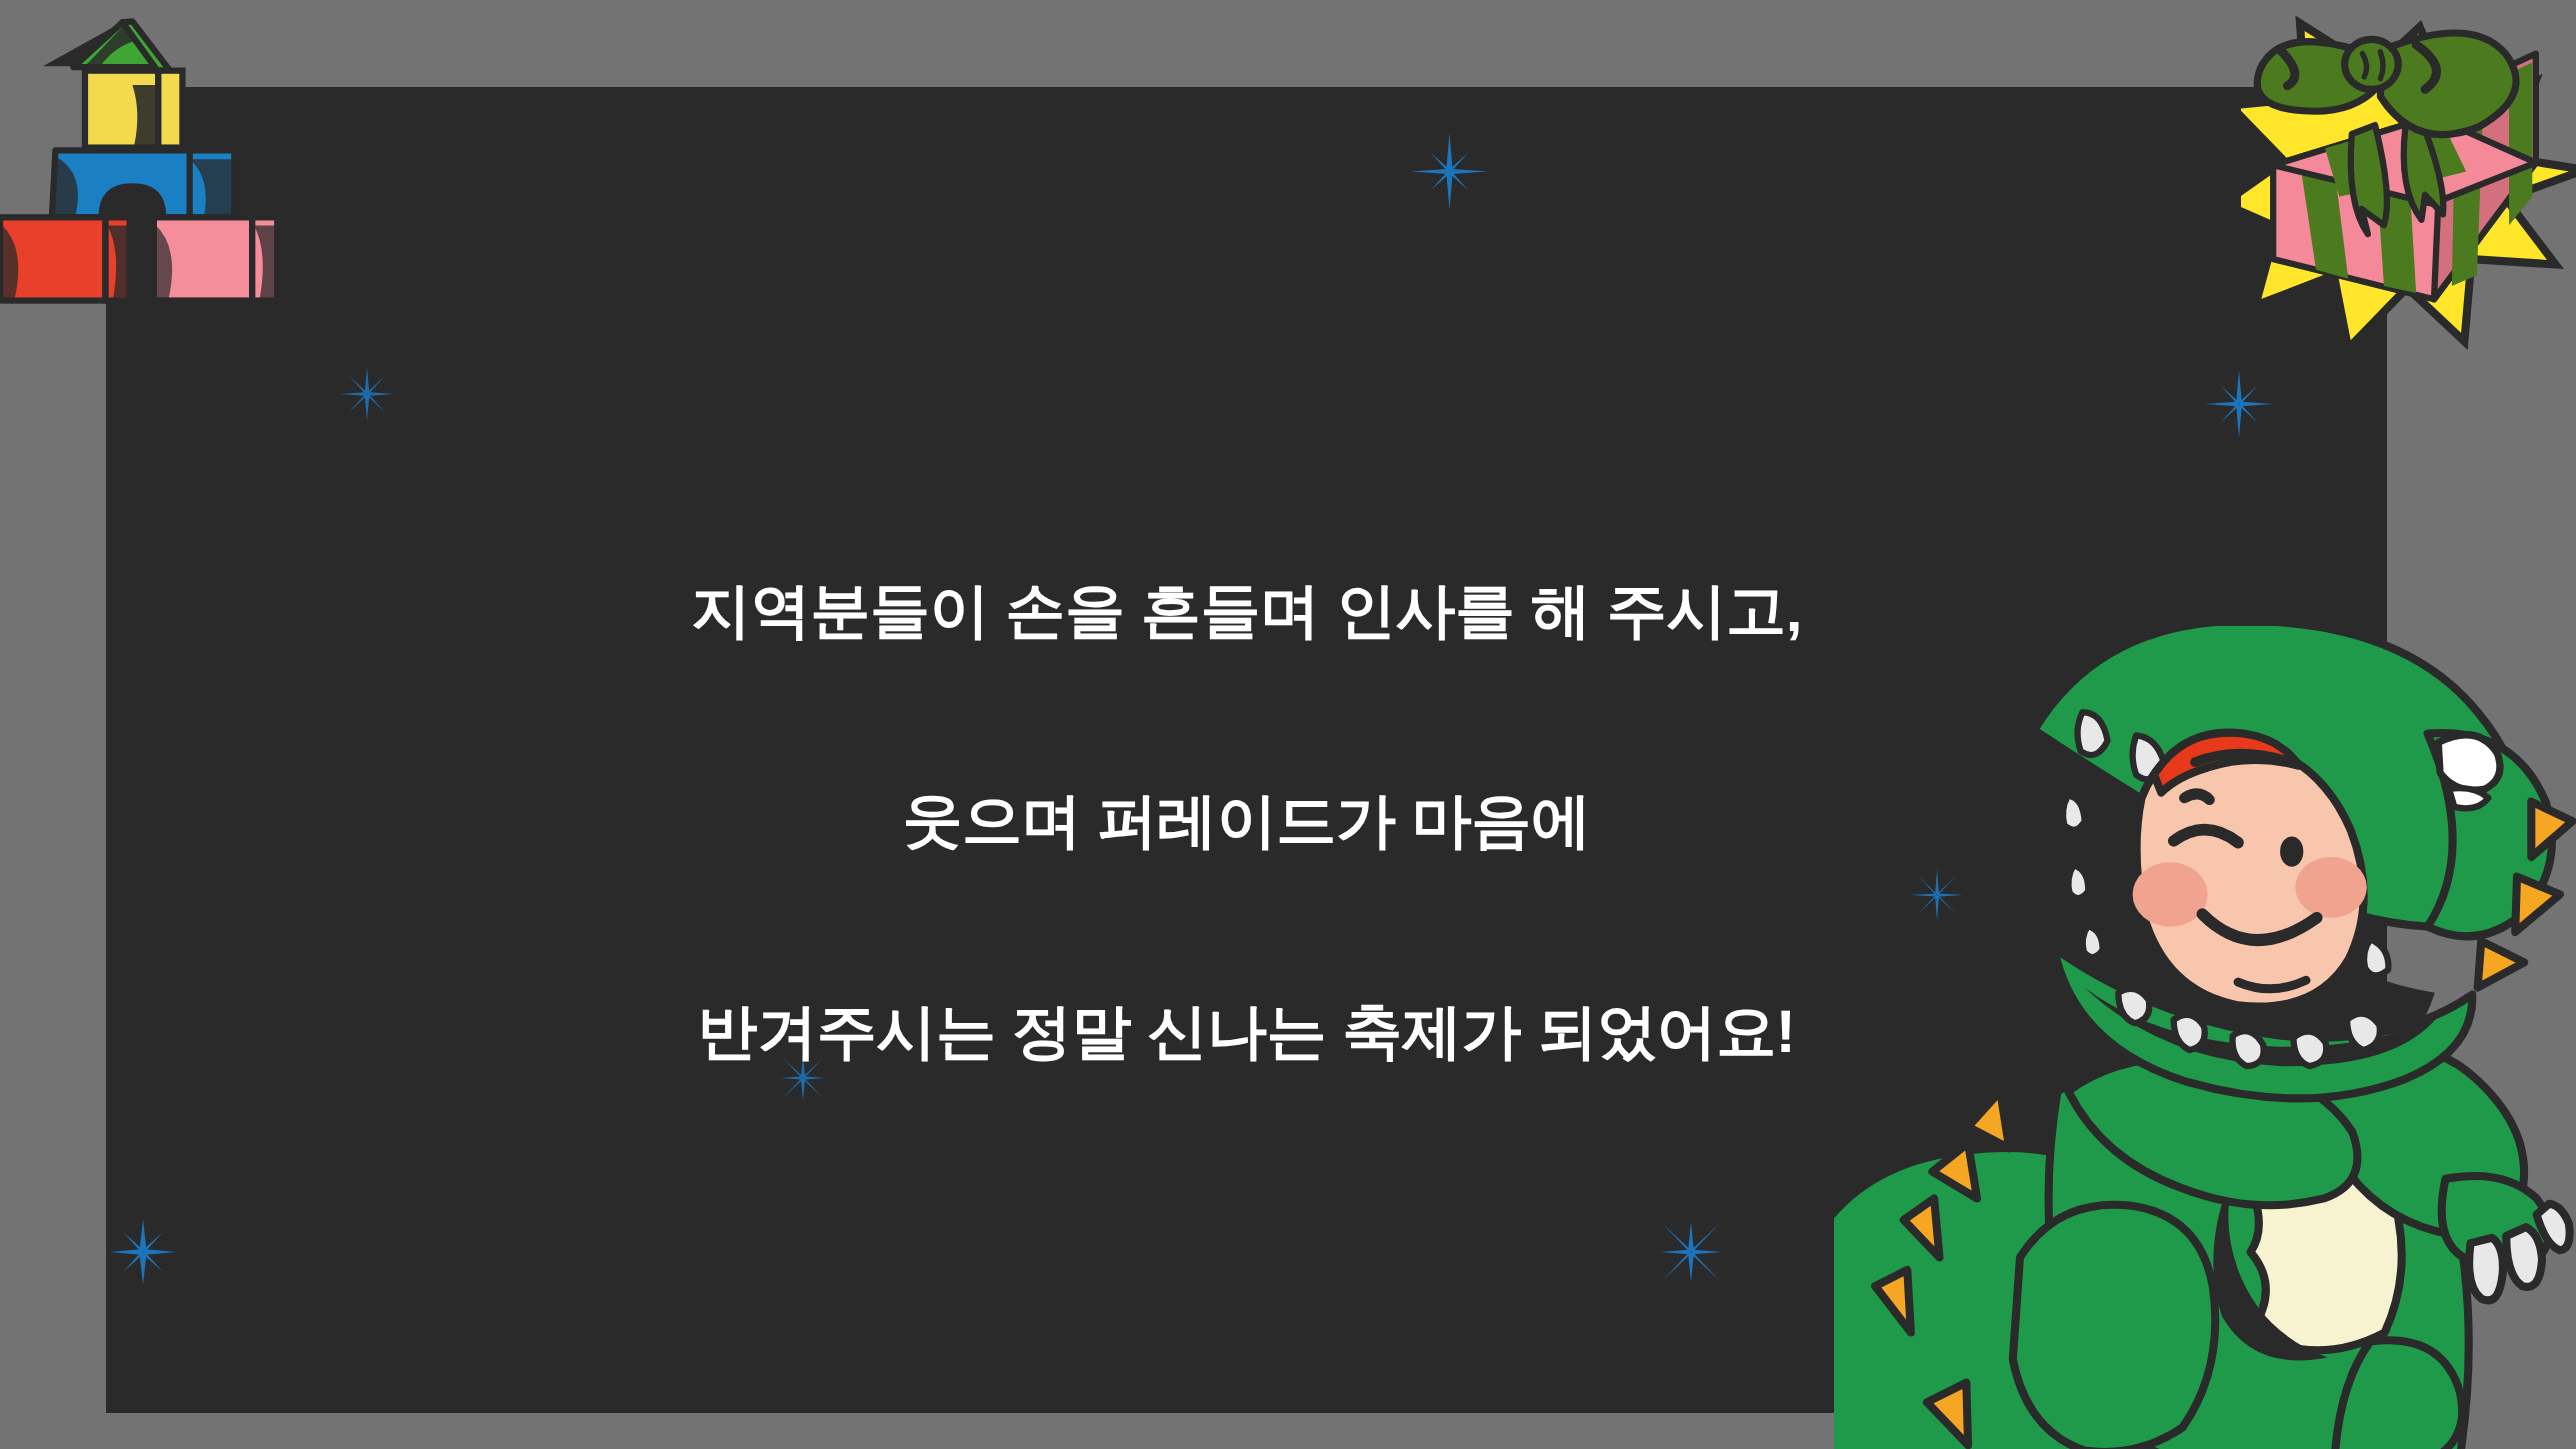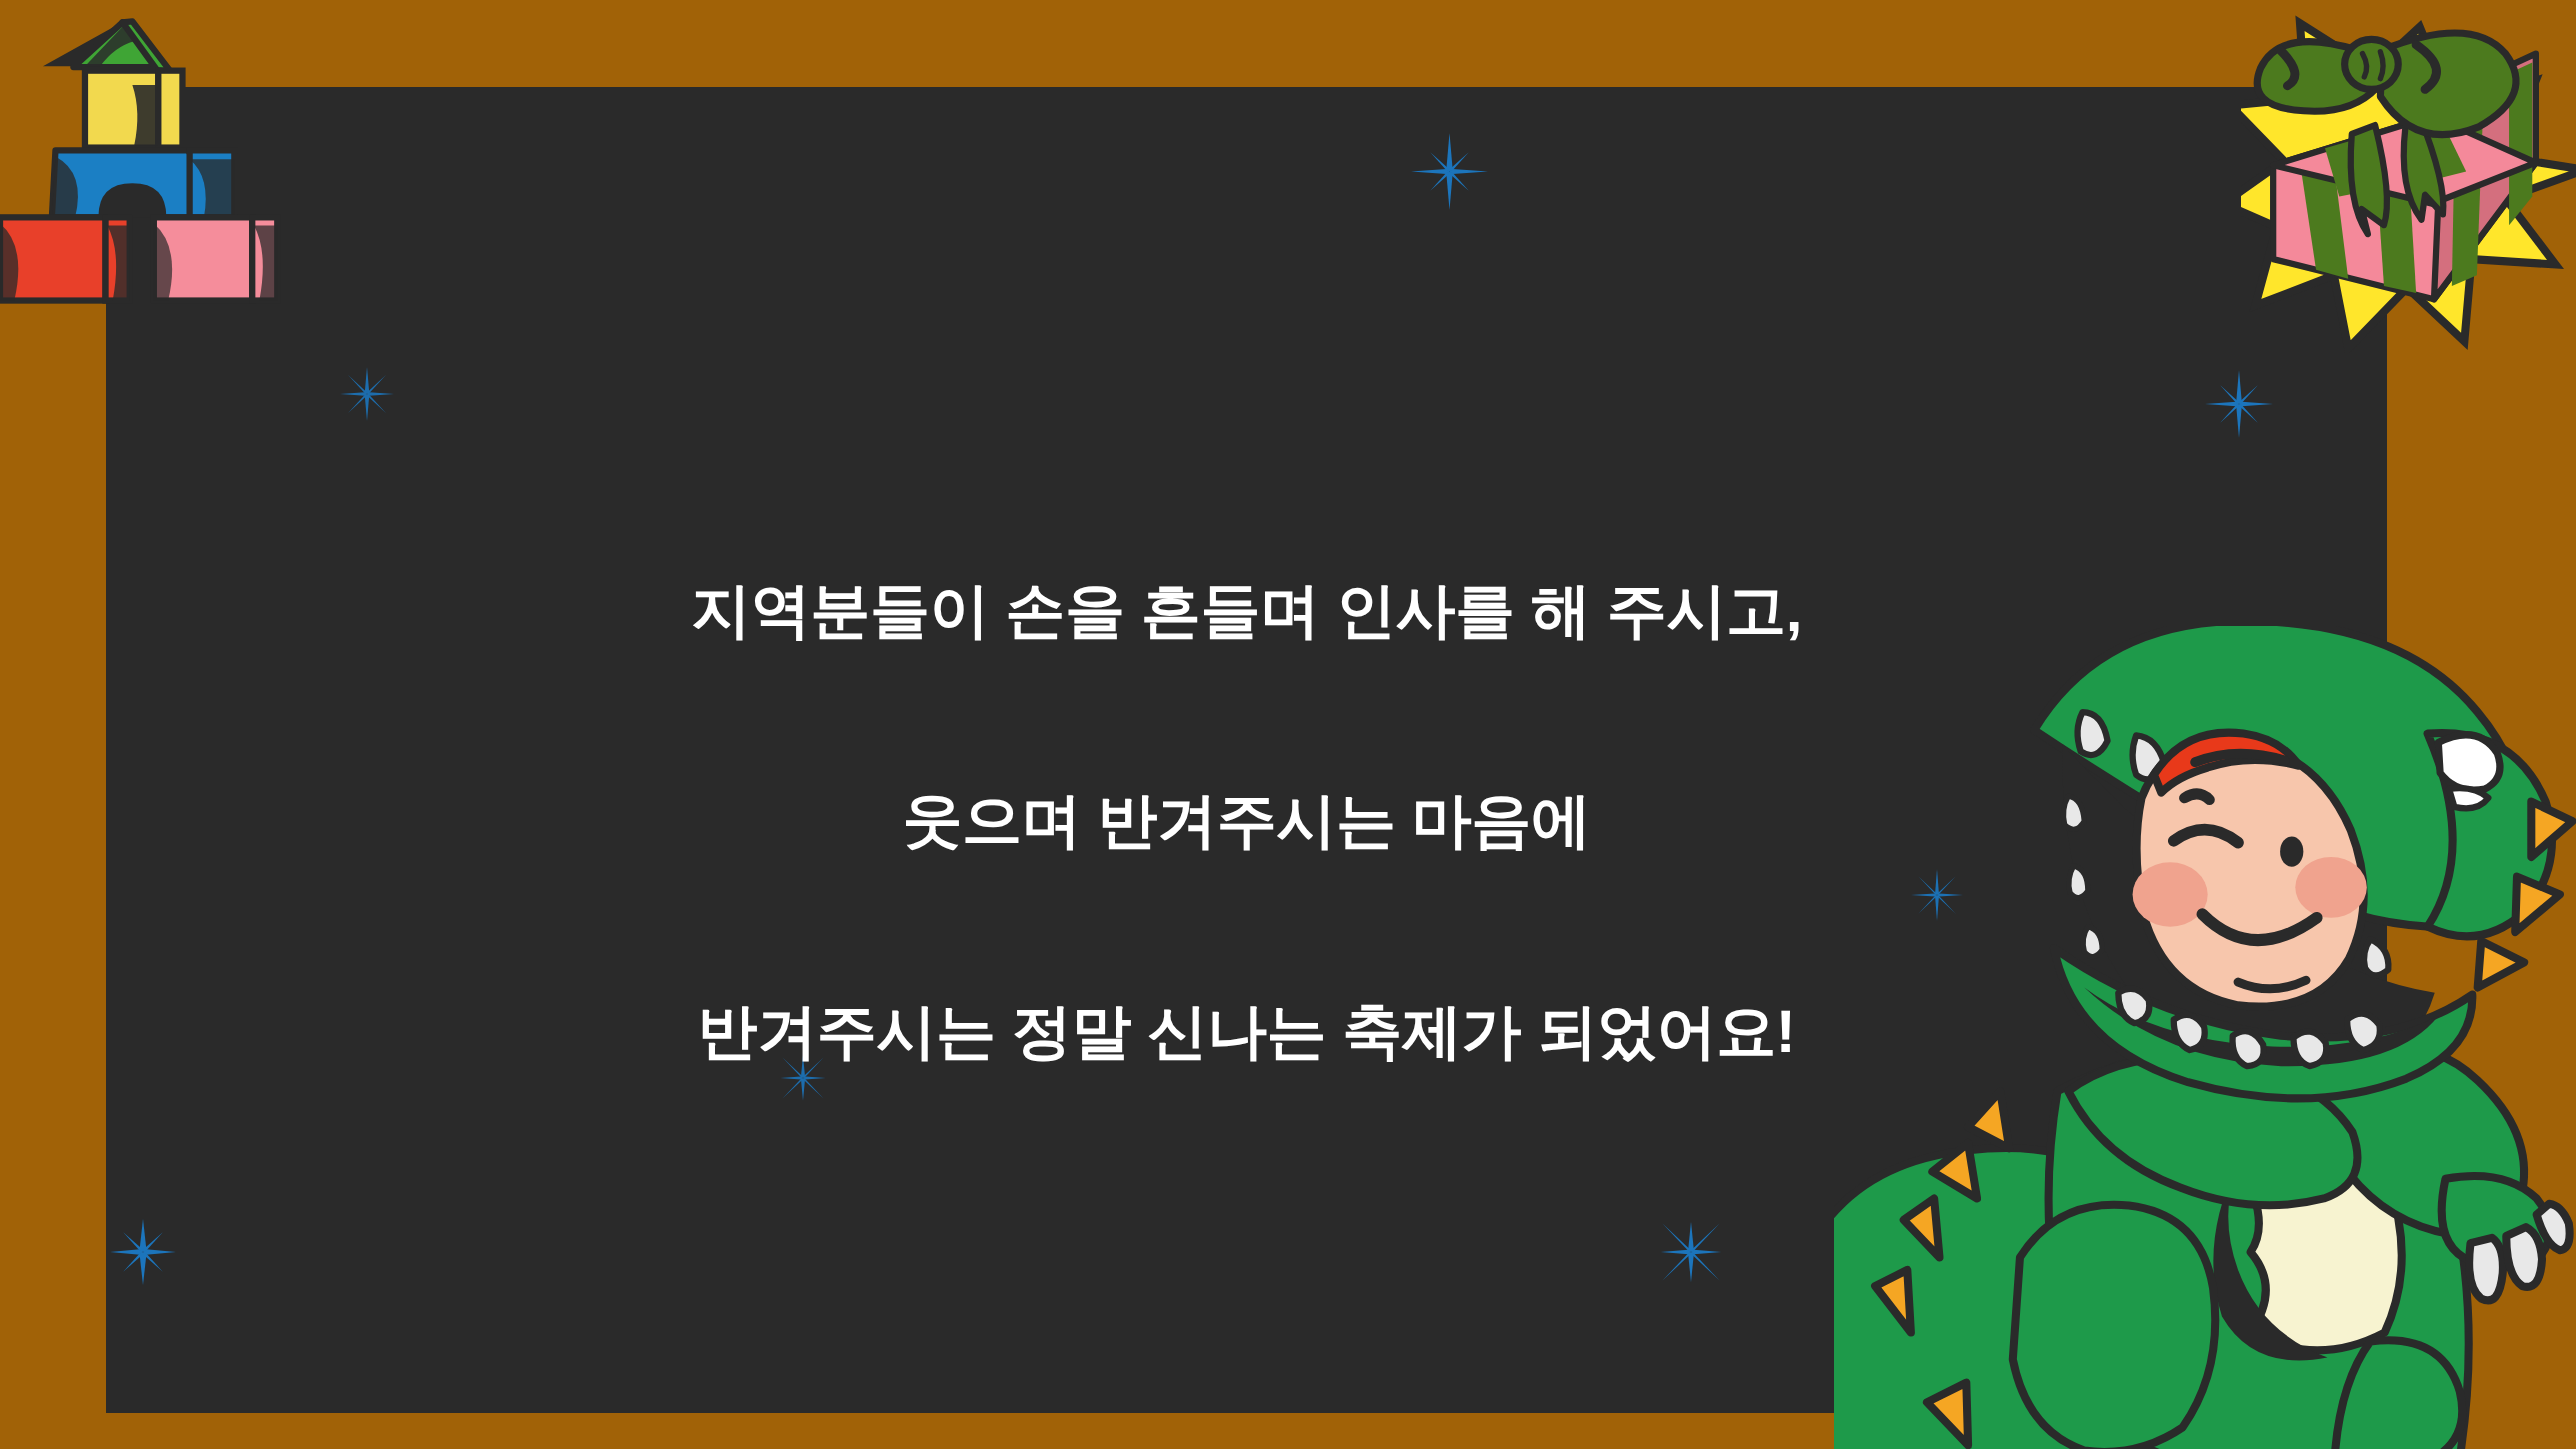--- a/index.html
+++ b/index.html
@@ -6,21 +6,21 @@
   html, body {
     margin: 0;
     padding: 0;
     background: #2a2a2a;
   }
   #stage {
     position: relative;
     width: 2576px;
     height: 1449px;
     overflow: hidden;
-    background: #a16207;
+    background: #737373;
     font-family: "Liberation Sans", "DejaVu Sans", sans-serif;
   }
 
   
   #panel {
     position: absolute;
     left: 106px;
     top: 87px;
     width: 2281px;
     height: 1326px;
@@ -338,21 +338,21 @@
           <polygon points="40,40 2,4.2 0,0 4.2,2"></polygon>
         <polygon points="40,-40 4.2,-2 0,0 2,-4.2"></polygon>
           <polygon points="-40,40 -4.2,2 0,0 -2,4.2"></polygon>
       </g>
     </svg>
   </div>
 
   <div id="message">
     <div class="para">
       <div>지역분들이 손을 흔들며 인사를 해 주시고,</div>
-      <div>웃으며 반겨주시는 마음에</div>
+      <div>웃으며 퍼레이드가 마음에</div>
       <div>반겨주시는 정말 신나는 축제가 되었어요!</div>
     </div>
     <div class="gap"></div>
     
   </div>
 
 </div>
 
 
 </body></html>

